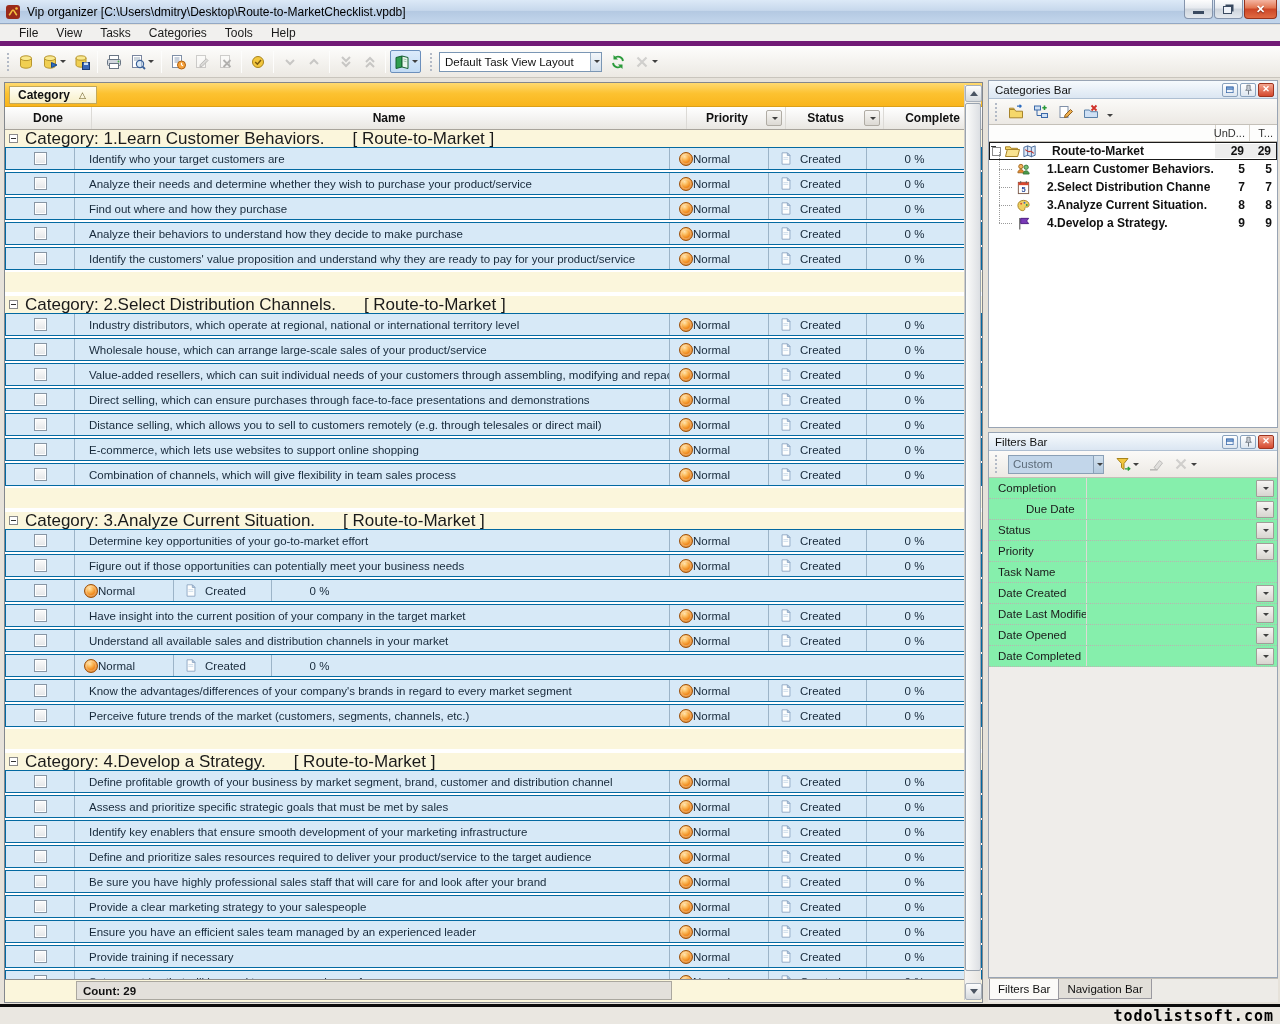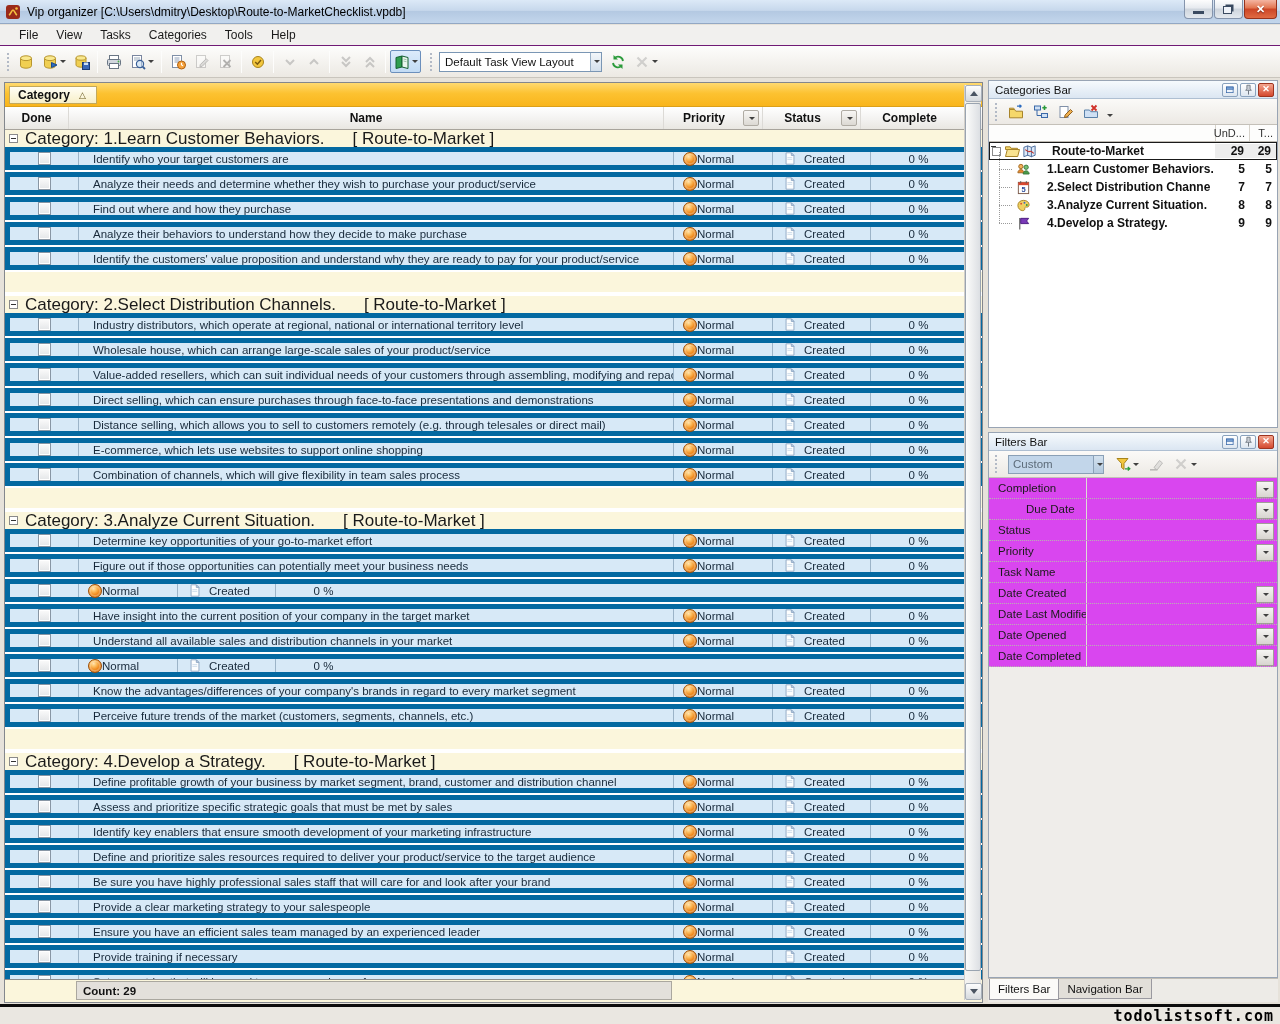--- a/index.html
+++ b/index.html
@@ -18,21 +18,21 @@
   #win-buttons{position:absolute;right:3px;top:0;display:flex;gap:1px;}
   .wbtn{width:29px;height:19px;border:1px solid #8494ac;border-top:none;border-radius:0 0 4px 4px;
     background:linear-gradient(#fdfdfd,#e6eaef 45%,#ced5dd 50%,#e3e8ee);display:grid;place-items:center;}
   .wbtn.close{width:33px;background:linear-gradient(#f4b5a2,#e2744f 45%,#cc4526 50%,#e06a43);border-color:#96321c;}
   .glyph-min{width:11px;height:3px;background:#3a4a60;margin-top:6px;}
   .glyph-restore{width:9px;height:8px;border:1px solid #3a4a60;background:#eef2f8;box-shadow:2px -2px 0 -0.5px #3a4a60;margin:2px 2px 0 0;}
   .glyph-close{color:#fff;font-weight:bold;font-size:11px;line-height:1;text-shadow:0 1px 1px #7a2010;}
 
   
   #menubar{position:absolute;left:0;top:25px;width:1280px;height:21px;background:#f1f0ee;
-    border-bottom:1px solid #701a75;display:flex;align-items:center;padding-left:10px;}
+    border-bottom:5px solid #701a75;display:flex;align-items:center;padding-left:10px;}
   .menu-item{padding:0 9px;font-size:12px;color:#1a1a1a;line-height:21px;}
   #toolbar{position:absolute;left:0;top:46px;width:1280px;height:32px;
     background:linear-gradient(#fdfdfc,#ece9e3);border-bottom:1px solid #c9c5bd;display:flex;align-items:center;padding-left:3px;}
   .grip{width:5px;height:22px;margin:0 3px;background:repeating-linear-gradient(180deg,#b3bac6 0 2px,transparent 2px 4px);background-size:2px 100%;background-repeat:no-repeat;background-position:1px 2px;}
   .tbtn{width:23px;height:23px;display:flex;align-items:center;justify-content:center;border:1px solid transparent;border-radius:2px;position:relative;}
   .tbtn.active{border-color:#6b8fbc;background:linear-gradient(#dcebfb,#c2dbf4);}
   .tbtn.disabled .icn{filter:grayscale(1) opacity(.4);}
   .tsep{width:1px;height:22px;background:#c6c2ba;border-right:1px solid #fdfdfc;margin:0 3px;}
   .caret{width:0;height:0;border-left:3px solid transparent;border-right:3px solid transparent;border-top:4px solid #404040;margin-left:2px;}
   .caret.sm{border-top-width:3px;}
@@ -42,29 +42,29 @@
   .combo-arrow{width:11px;height:100%;border-left:1px solid #9cb2c8;background:linear-gradient(#f2f6fa,#d4e0ec);display:grid;place-items:center;}
 
   
   #grid{position:absolute;left:4px;top:82px;width:979px;height:921px;border:1px solid #83878d;background:#fff;}
   #gold-band{height:24px;background:linear-gradient(#ffda70,#fcc231 45%,#f9b51c);border-bottom:1px solid #dca019;position:relative;}
   #cat-sort-btn{position:absolute;left:4px;top:3px;height:18px;padding:0 10px 0 8px;display:flex;align-items:center;gap:9px;
     background:linear-gradient(#fffef6,#f7efc8);border:1px solid #c3a95b;font-weight:bold;font-size:12px;}
   .sort-tri{font-size:9px;color:#6a5a20;font-weight:normal;}
   #col-header{height:23px;display:flex;background:linear-gradient(#ffffff,#f2f1ef 60%,#e9e7e2);border-bottom:1px solid #a8a49c;}
   .hcell{display:flex;align-items:center;justify-content:center;font-weight:bold;font-size:12px;border-right:1px solid #dcdad6;position:relative;}
-  .hc-done{width:64px;justify-content:center;} .hc-name{width:595px;} .hc-pri{width:99px;} .hc-status{width:98px;} .hc-comp{width:97px;border-right:none;}
+  .hc-done{width:87px;justify-content:center;} .hc-name{width:595px;} .hc-pri{width:99px;} .hc-status{width:98px;} .hc-comp{width:97px;border-right:none;}
   .hdrop{position:absolute;right:3px;top:3px;width:16px;height:16px;border:1px solid #b0aca4;border-radius:2px;
     background:linear-gradient(#f8f7f5,#dcd9d3);display:grid;place-items:center;}
   #gbody{height:849px;overflow:hidden;background:#fff;}
   .cat-row{height:17px;background:#fbf6dc;display:flex;align-items:center;font-size:17px;color:#1a1a1a;position:relative;padding-left:20px;}
   .expand-box{position:absolute;left:4px;top:4px;width:9px;height:9px;border:1px solid #8a8a8a;background:#fff;}
   .expand-box::after{content:"";position:absolute;left:1px;top:3px;width:5px;height:1px;background:#333;}
   .cat-scope{margin-left:28px;}
-  .task-row{height:23px;margin:0 0 2px 0;background:#d7e9f7;border:5px solid #0369a1;display:flex;align-items:center;}
+  .task-row{height:23px;margin:0 0 2px 0;background:#d7e9f7;border:1px solid #0369a1;display:flex;align-items:center;}
   .tc{height:100%;display:flex;align-items:center;border-right:1px solid #9cb4c8;}
   .tc-done{width:69px;justify-content:center;}
   .tc-name{width:595px;padding-left:14px;overflow:hidden;}
   .tc-name span{white-space:nowrap;color:#17293a;}
   .tc-pri{width:99px;padding-left:9px;gap:0;color:#17293a;}
   .tc-status{width:98px;padding-left:10px;gap:7px;color:#17293a;}
   .tc-comp{width:95px;justify-content:center;border-right:none;color:#17293a;}
   .cb{width:13px;height:13px;border:1px solid #8896a4;background:linear-gradient(#fbfbfb,#e4e6e8);box-shadow:inset 0 0 0 1px #fff;}
   .ball{width:14px;height:14px;border-radius:50%;border:1px solid #9c4e06;
     background:radial-gradient(circle at 38% 30%,#ffe2b2 0%,#fdc46a 22%,#f08a1d 55%,#c05f04 100%);box-shadow:inset 0 0 0 2px rgba(255,255,255,.25);}
@@ -114,21 +114,21 @@
   .tree-children::before{content:"";position:absolute;left:10px;top:-8px;height:71px;border-left:1px dotted #9a9a9a;}
   .tree-child{padding-left:27px;}
   .tree-child::before{content:"";position:absolute;left:10px;top:9px;width:13px;border-top:1px dotted #9a9a9a;}
   .tree-child .icn{margin-right:4px;}
 
   
   #filters-toolbar{height:27px;}
   .combo-sm{width:96px;height:19px;border:1px solid #8aa0b6;background:#c2d6ea;display:flex;align-items:center;margin-left:3px;}
   .combo-sm .ctext{flex:1;padding-left:4px;color:#5d6c7a;font-size:11.5px;}
   .combo-sm .combo-arrow{width:10px;background:linear-gradient(#d4e2ef,#b2c9de);border-left:1px solid #8aa0b6;}
-  .filter-row{height:21px;display:flex;align-items:flex-end;background:#d946ef;border-bottom:1px dotted #b8b5b0;gap:24px;}
+  .filter-row{height:21px;display:flex;align-items:center;background:#86efac;border-bottom:1px dotted #b8b5b0;gap:24px;}
   .filter-label{width:98px;padding-left:9px;white-space:nowrap;overflow:hidden;border-right:1px solid #dddad5;height:100%;display:flex;align-items:center;color:#1a1a1a;}
   .filter-val{flex:1;}
   .fdrop{width:18px;height:17px;margin-right:3px;border:1px solid #a09d98;border-radius:1px;
     background:linear-gradient(#f6f5f3,#d8d5d0);display:grid;place-items:center;}
 
   
   #tabs{position:absolute;left:988px;top:978px;width:290px;height:24px;background:#edebe7;border-top:1px solid #c0bcb4;
     display:flex;align-items:flex-start;padding-left:1px;}
   .tab{height:20px;padding:0 8px;display:flex;align-items:center;font-size:11.5px;border:1px solid #9a99a0;border-top:none;margin-right:-1px;background:#e2dfd9;}
   .tab.active{background:#fbfaf8;height:21px;}

